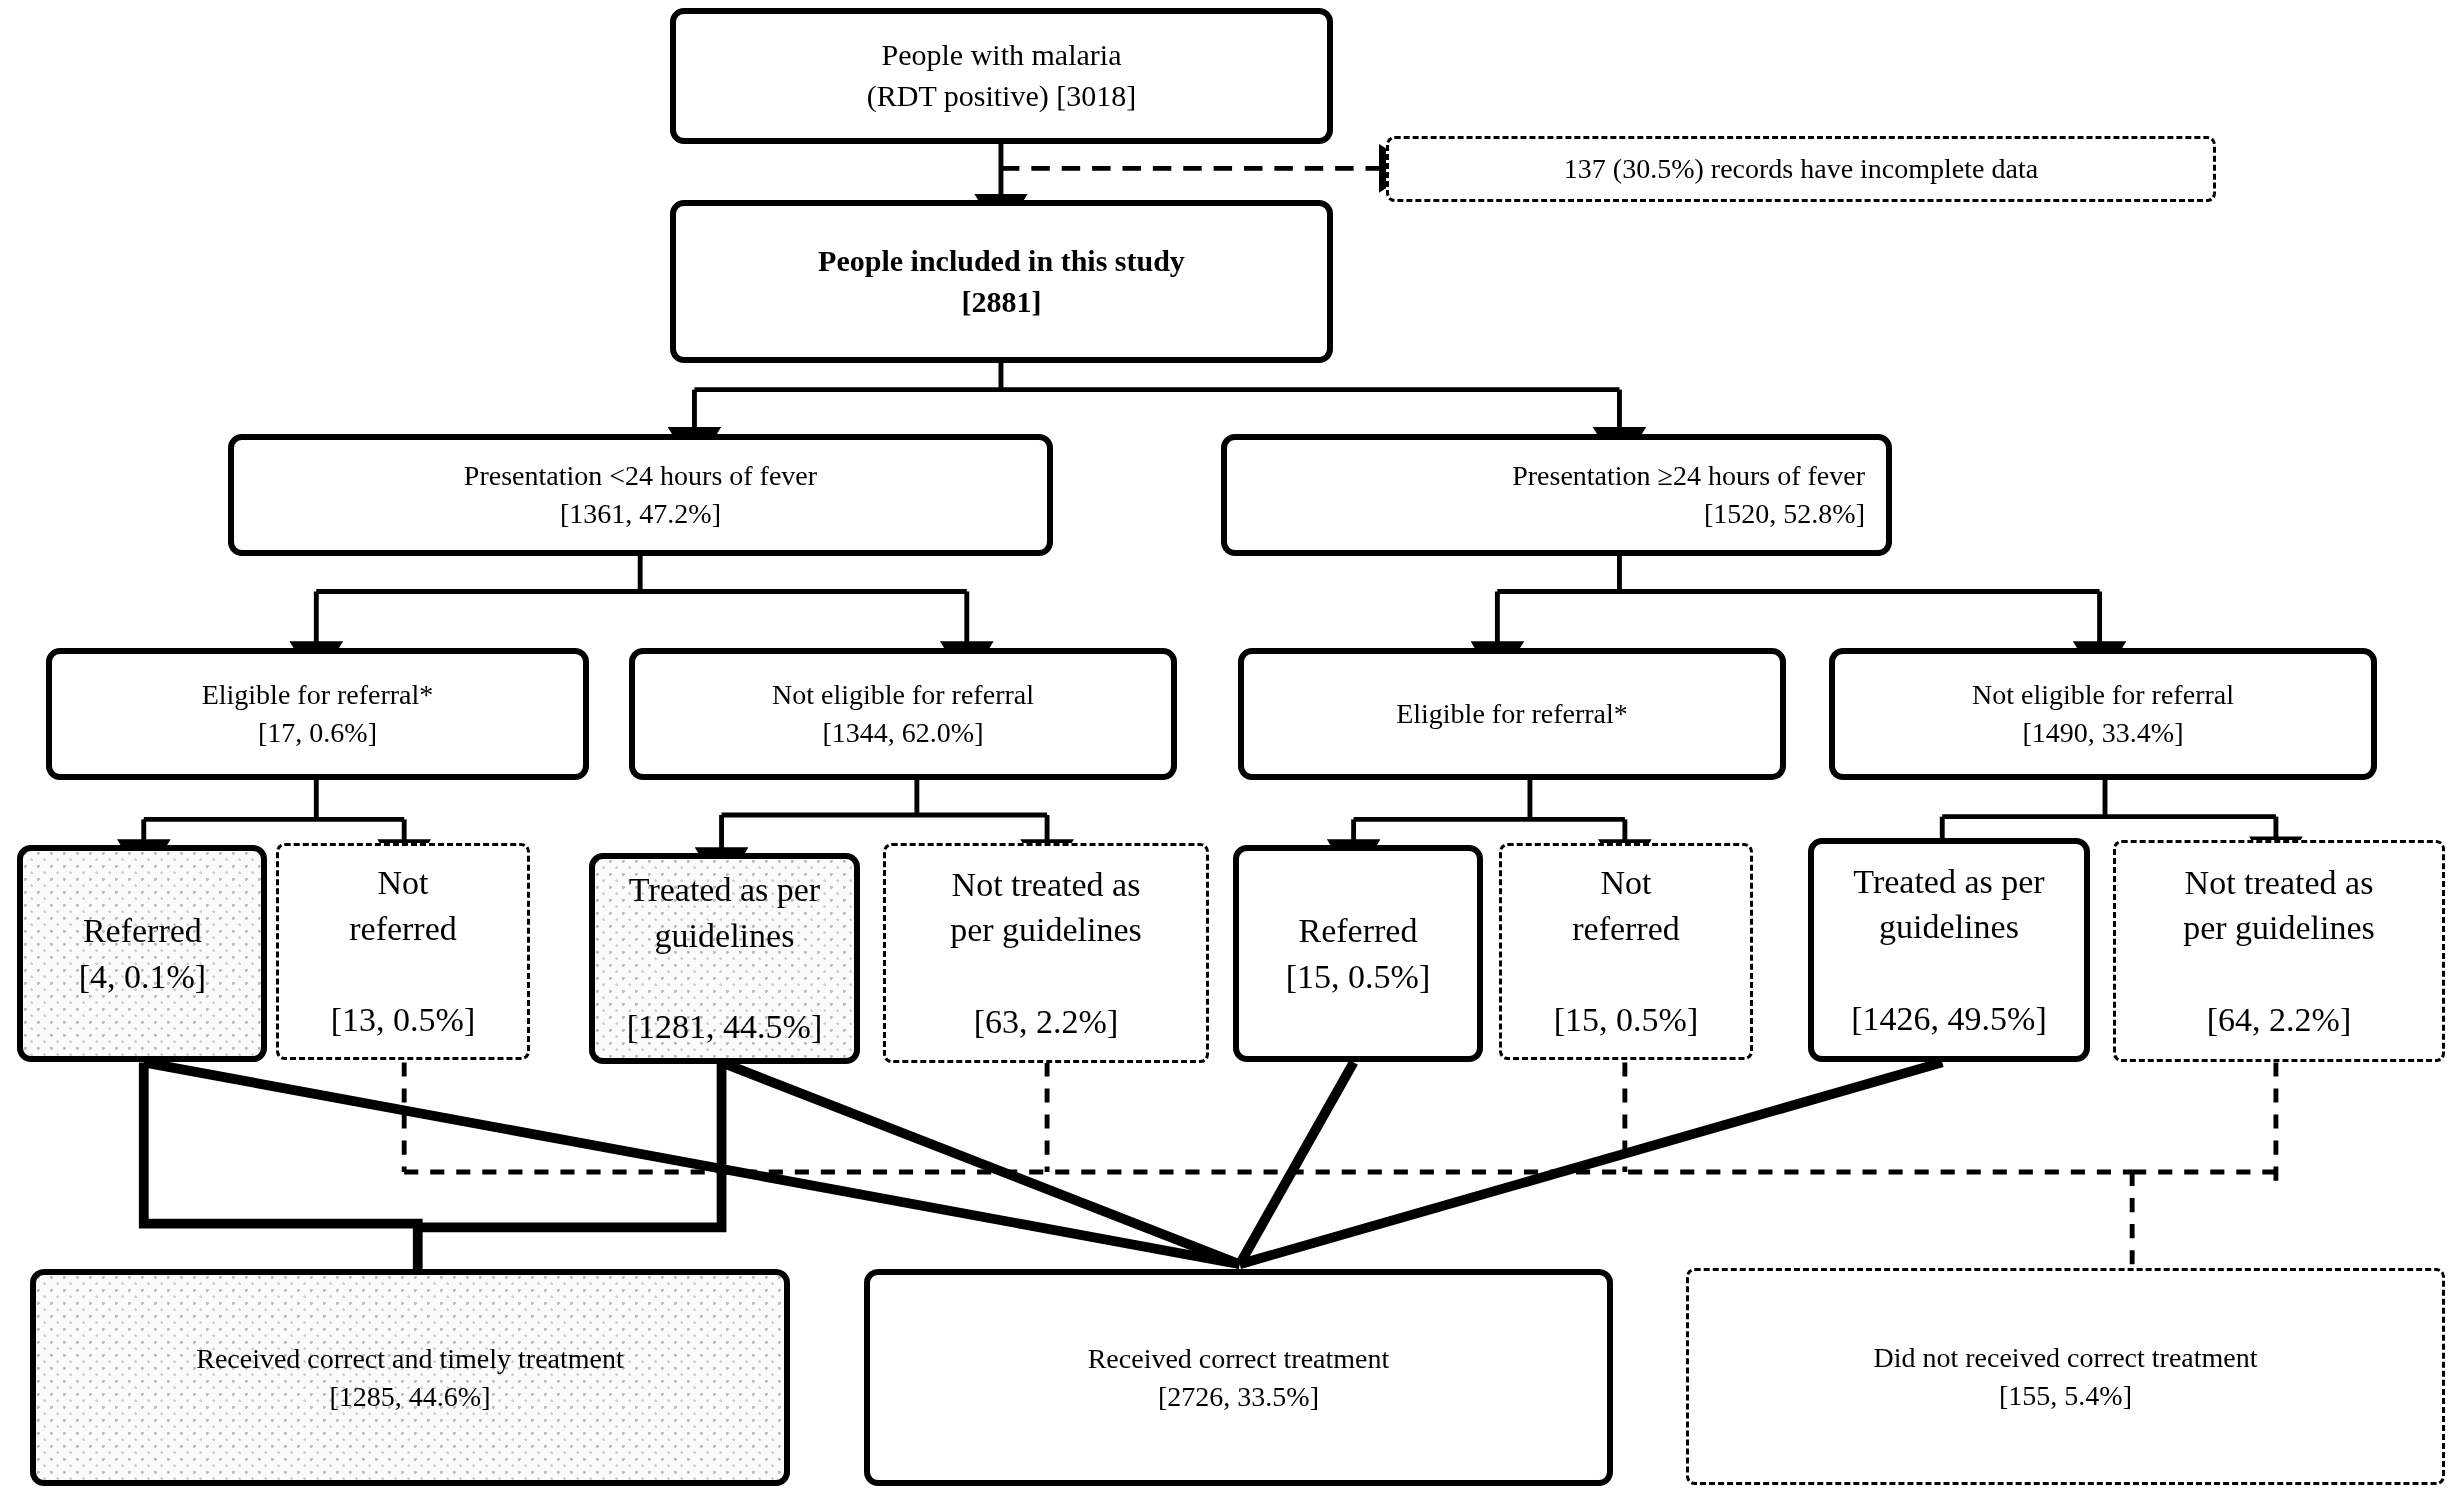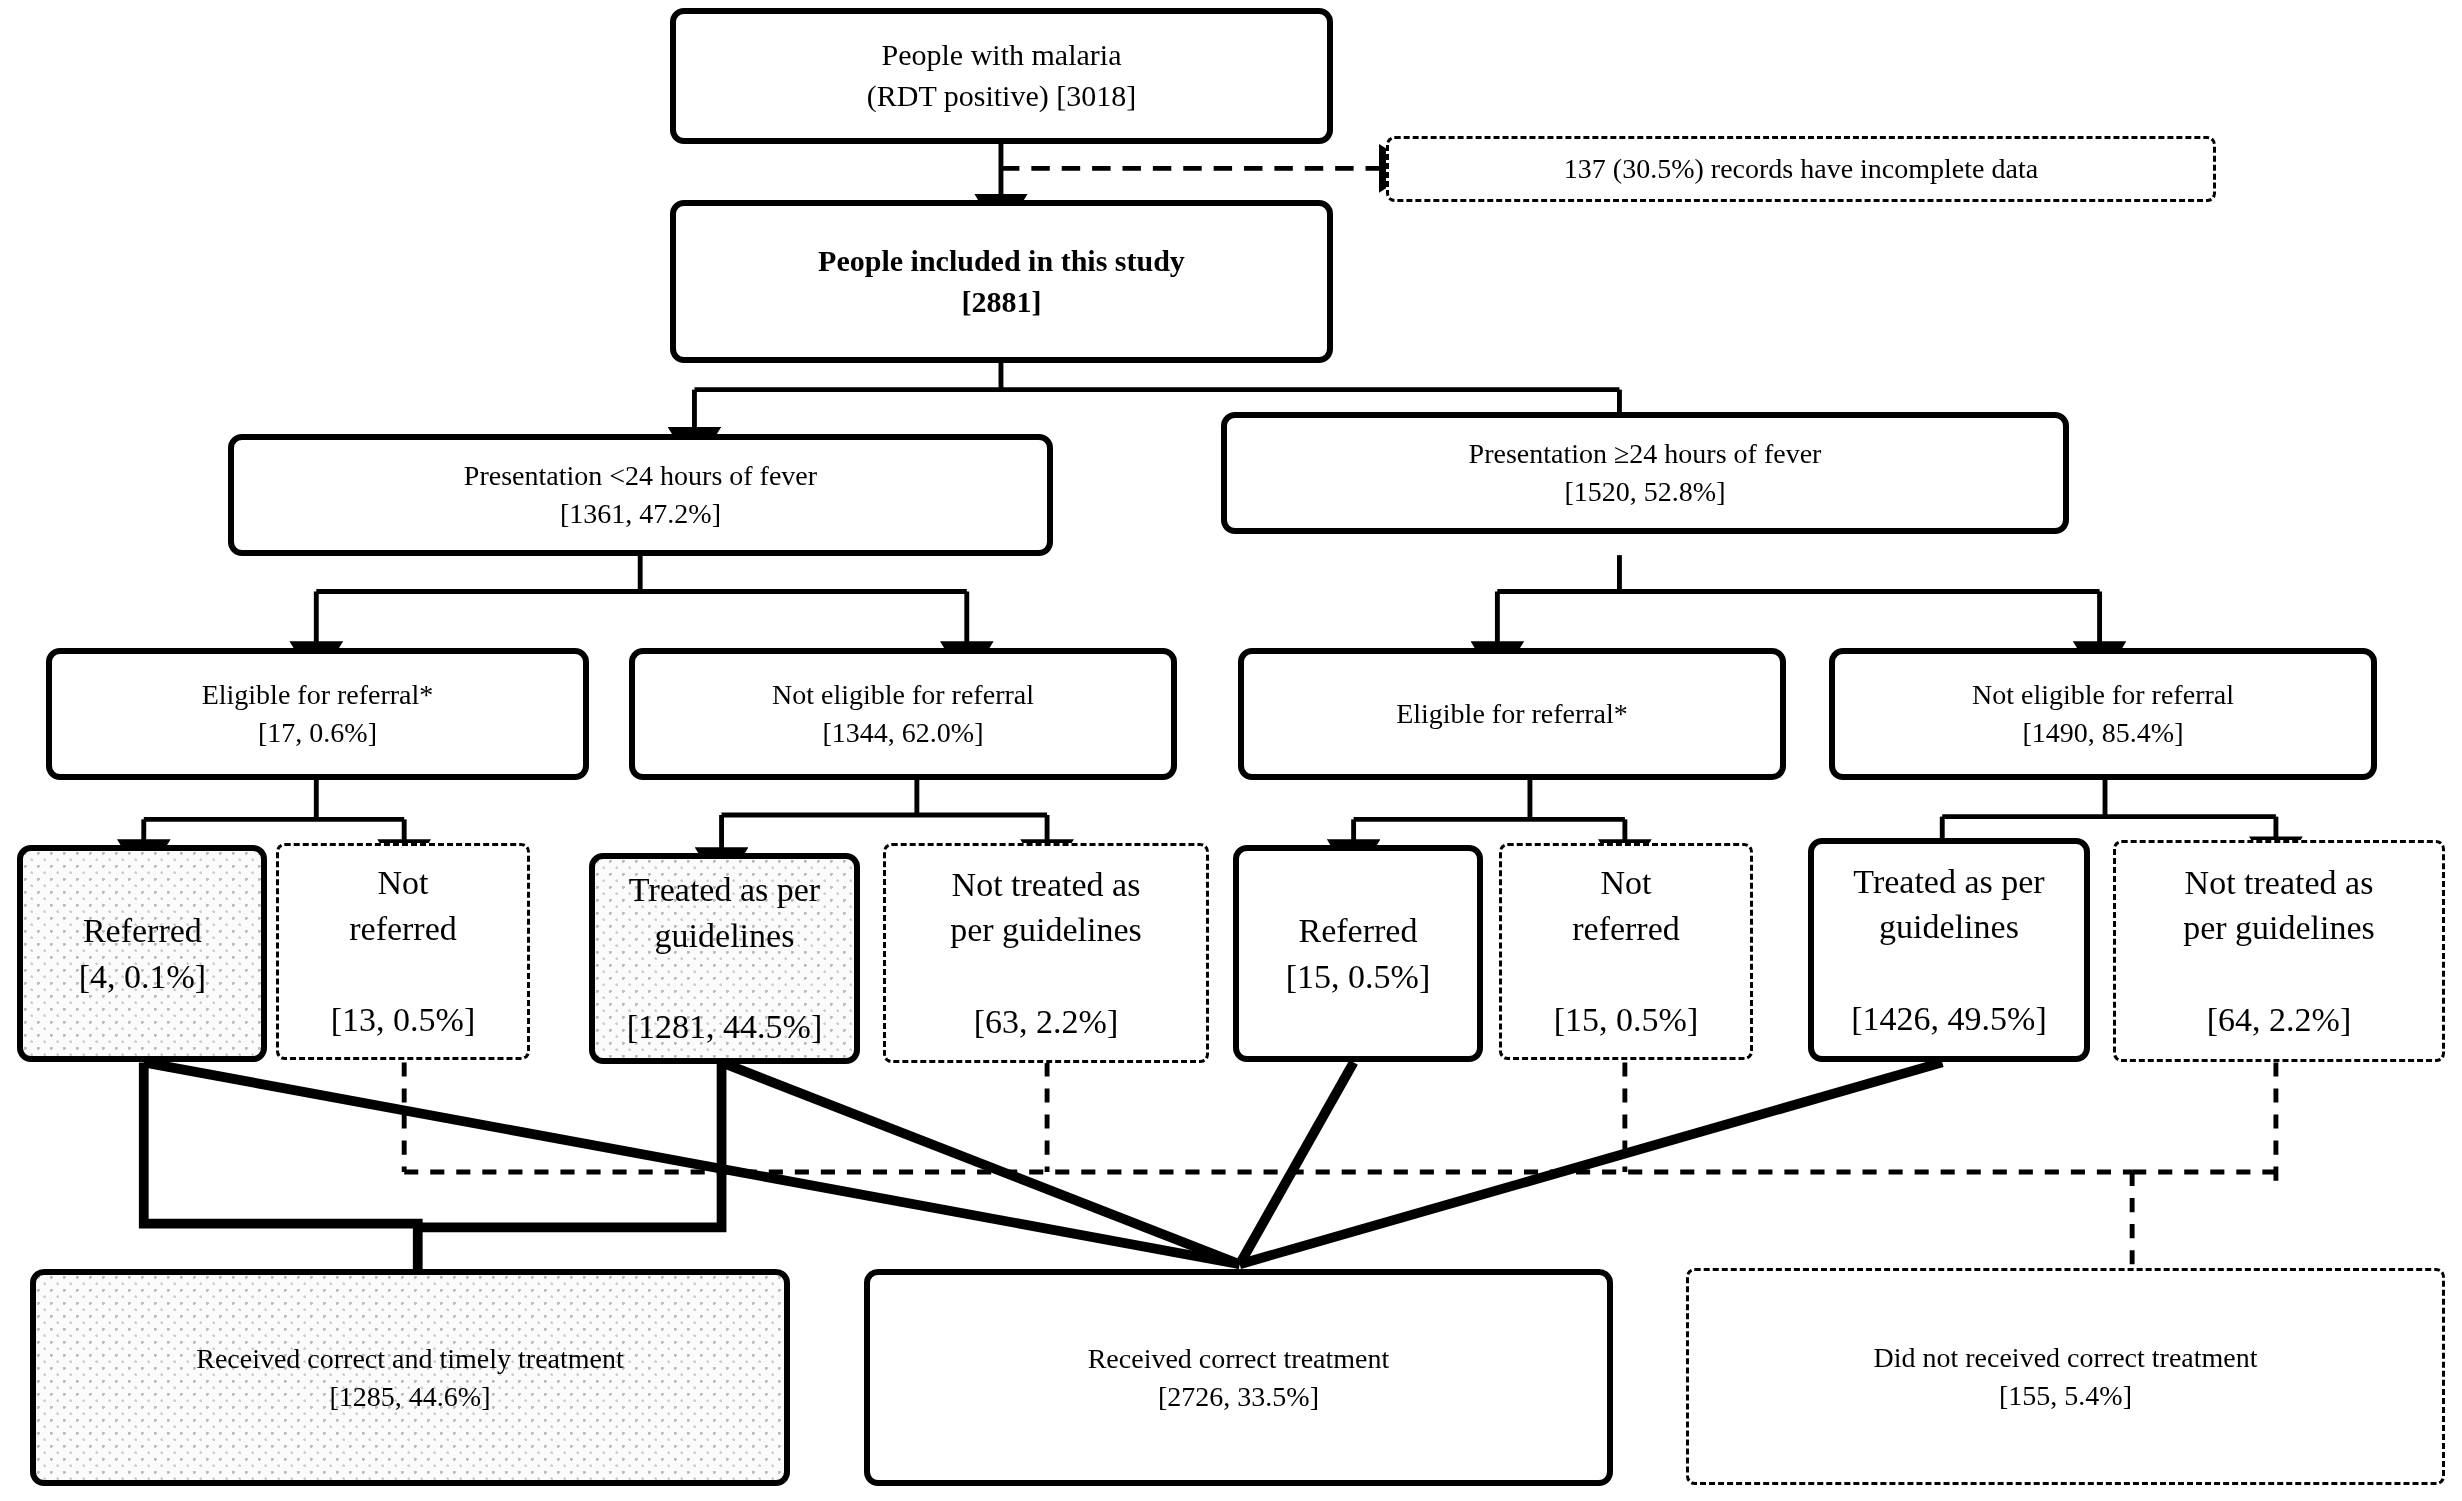--- a/index.html
+++ b/index.html
@@ -127,21 +127,21 @@
     </span>
   </div>
 
   <div class="node solid-thick fs-mid" style="left:228px;top:434px;width:825px;height:122px;">
     <span class="txt">
       <span>Presentation &lt;24 hours of fever</span><br>
       <span class="l2">[1361, 47.2%]</span>
     </span>
   </div>
 
-  <div class="node solid-thick fs-mid" style="left:1221px;top:412px;width:848px;height:122px;">
+  <div class="node solid-thick fs-mid" style="left:1221px;top:434px;width:671px;height:122px;text-align:right;">
     <span class="txt">
       <span>Presentation ≥24 hours of fever</span><br>
       <span class="l2">[1520, 52.8%]</span>
     </span>
   </div>
 
   <div class="node solid-thick fs-mid" style="left:46px;top:648px;width:543px;height:132px;">
     <span class="txt">
       <span>Eligible for referral*</span><br>
       <span class="l2">[17, 0.6%]</span>
@@ -157,21 +157,21 @@
 
   <div class="node solid-thick fs-mid" style="left:1238px;top:648px;width:548px;height:132px;">
     <span class="txt">
       <span>Eligible for referral*</span><br>
     </span>
   </div>
 
   <div class="node solid-thick fs-mid" style="left:1829px;top:648px;width:548px;height:132px;">
     <span class="txt">
       <span>Not eligible for referral</span><br>
-      <span class="l2">[1490, 85.4%]</span>
+      <span class="l2">[1490, 33.4%]</span>
     </span>
   </div>
 
   <div class="node solid-thick stipple fs-sm" style="left:17.4px;top:845px;width:250px;height:217px;">
     <span class="txt">
       <span>Referred</span><br>
       <span class="l2">[4, 0.1%]</span>
     </span>
   </div>
 

